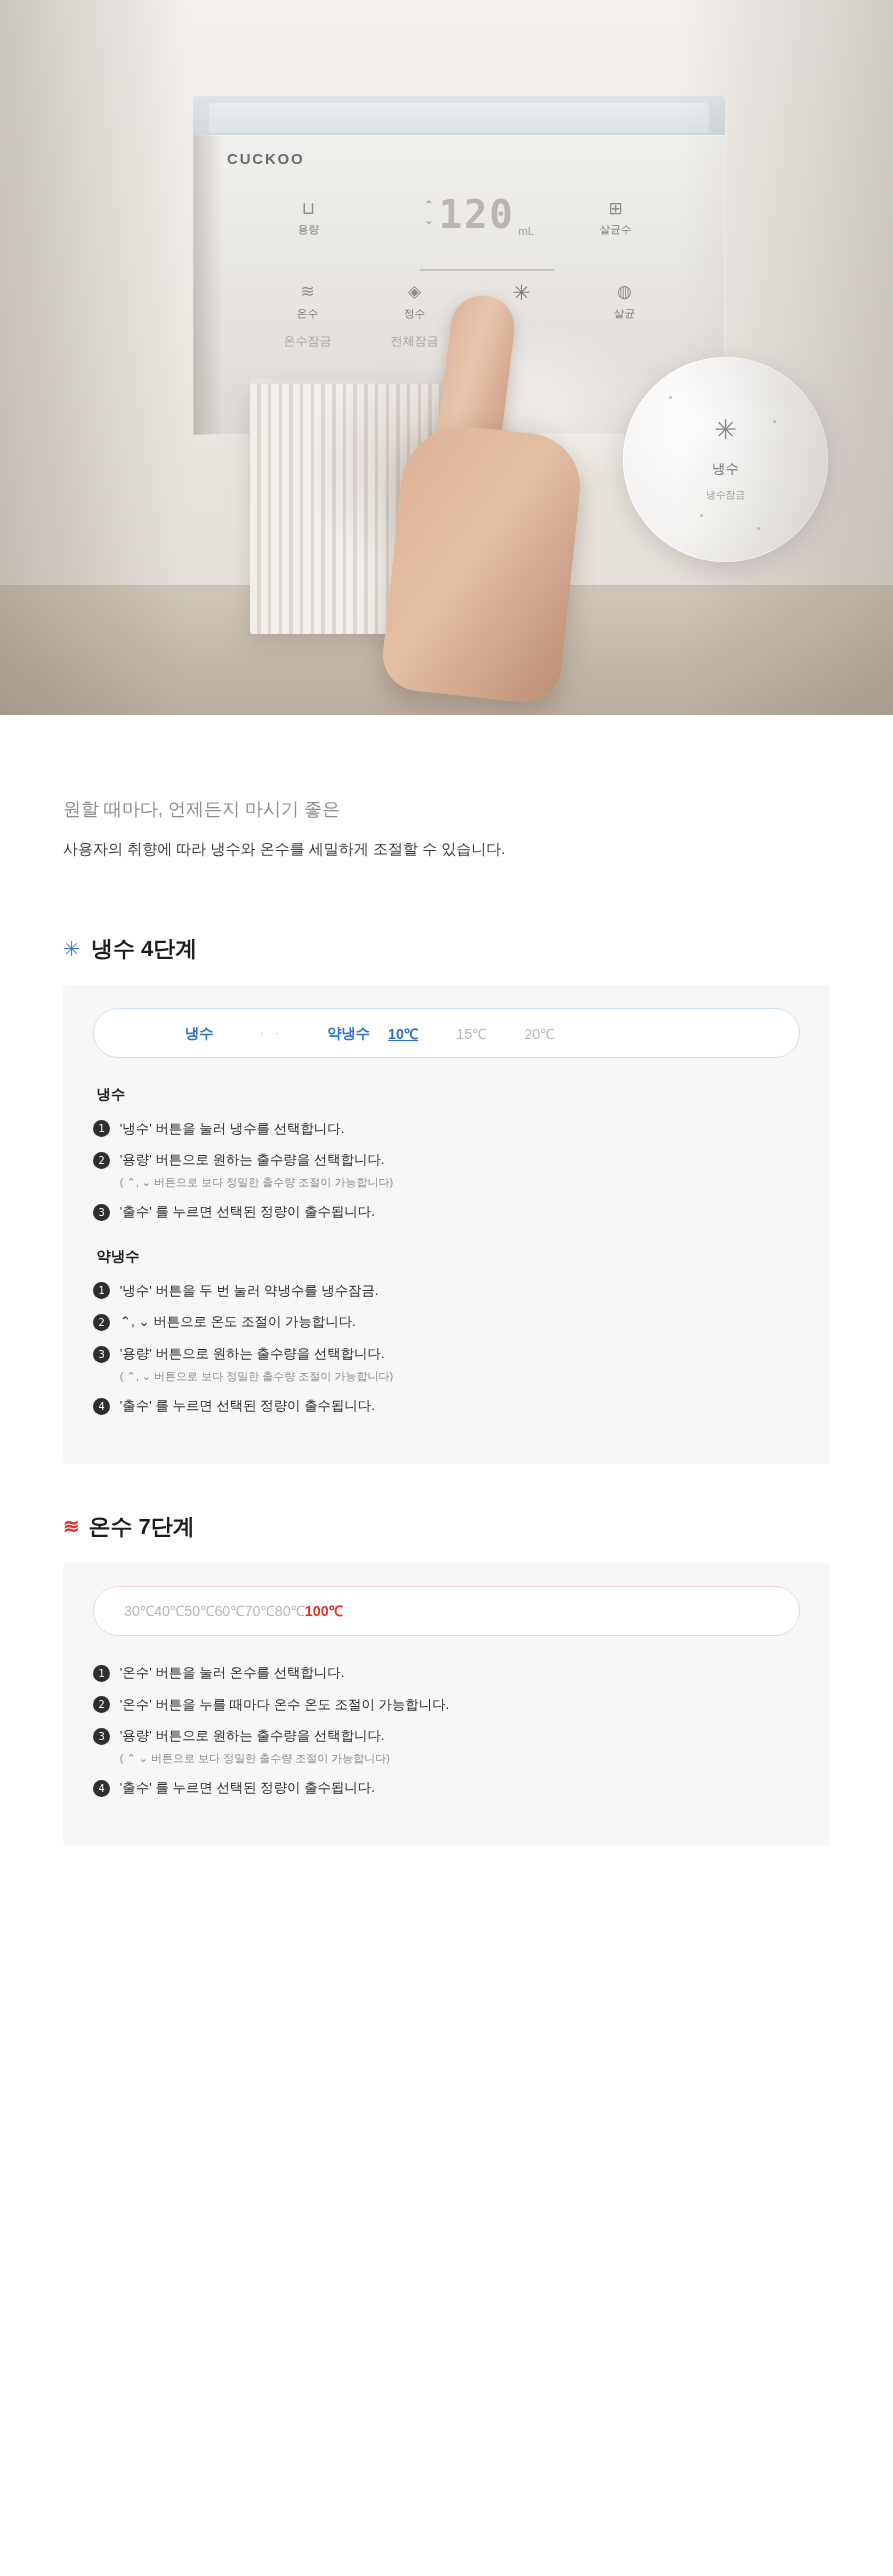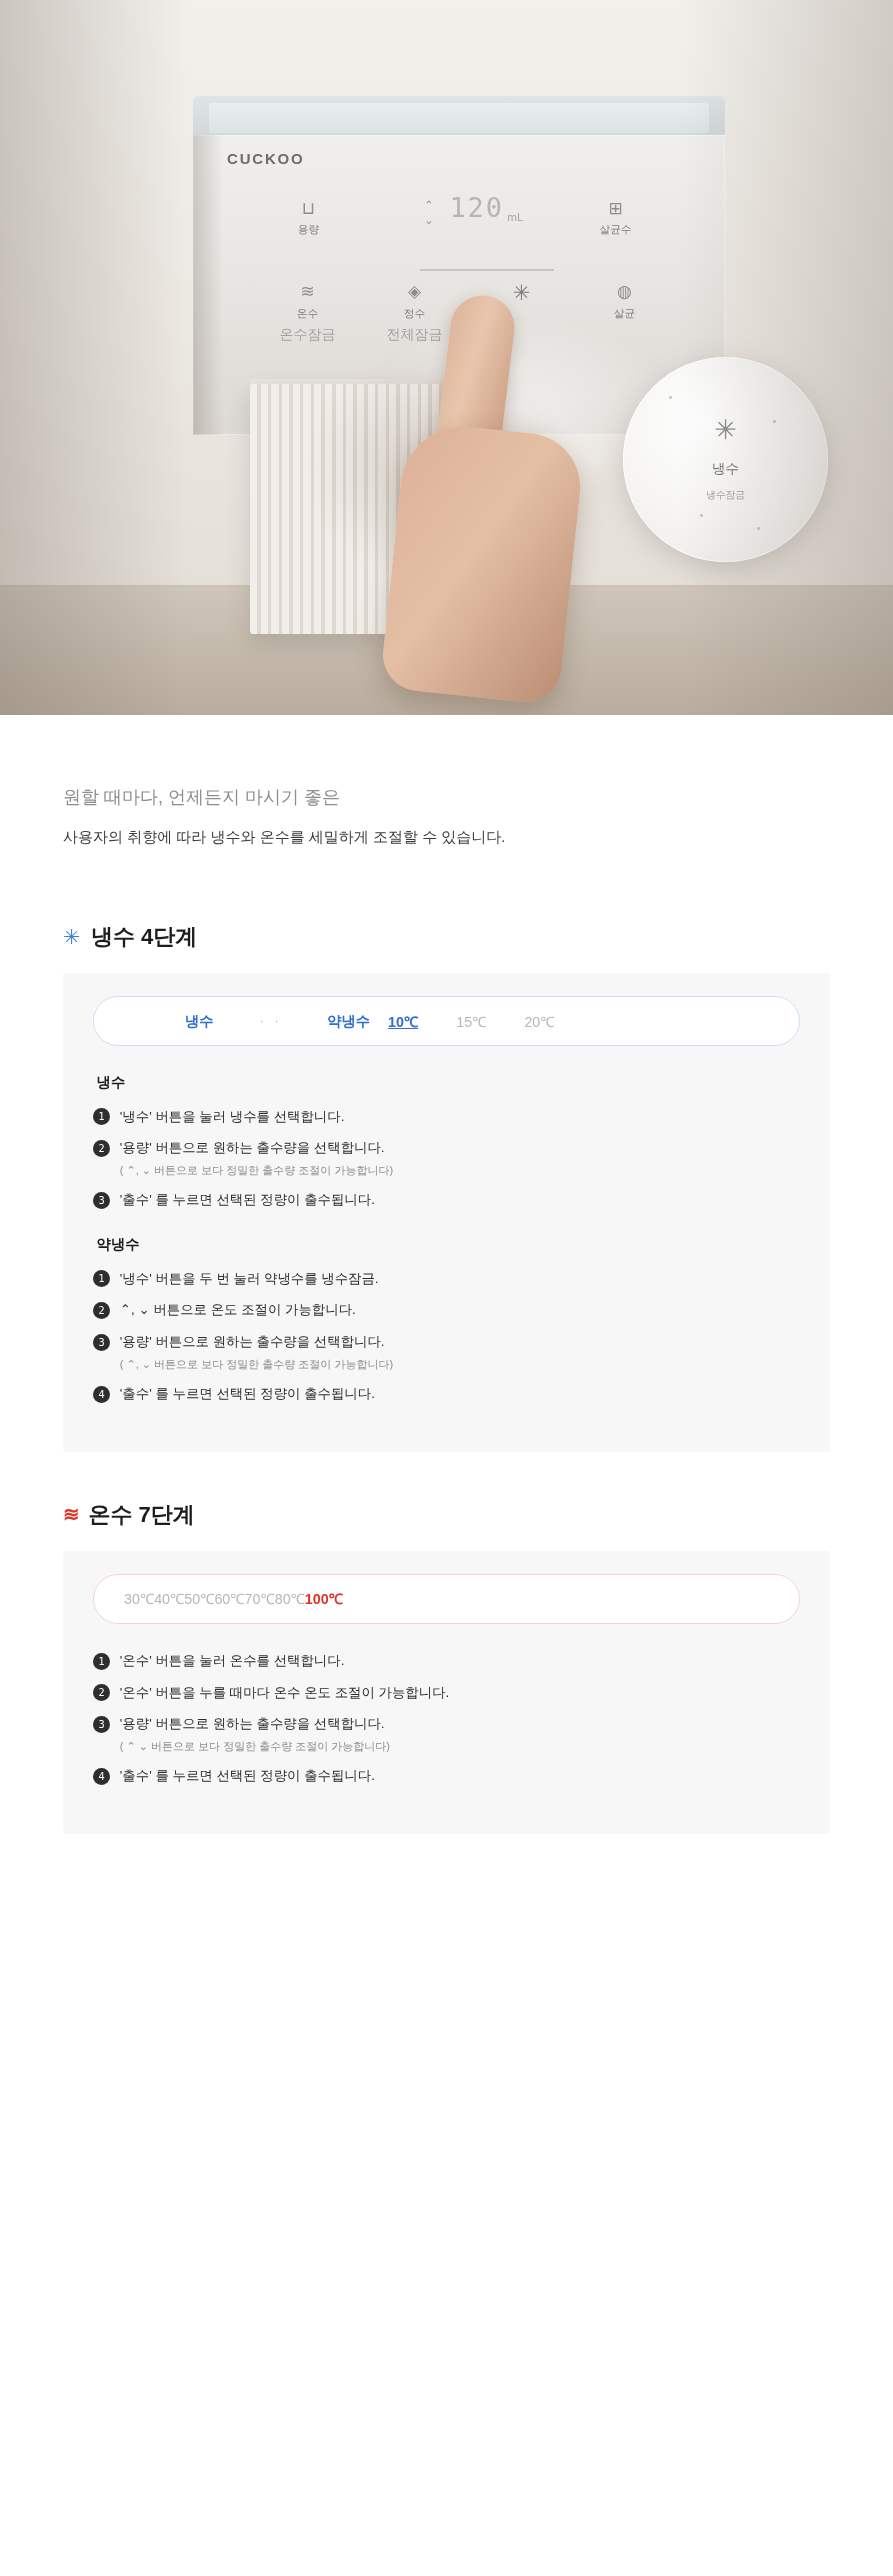--- a/index.html
+++ b/index.html
@@ -116,37 +116,37 @@
     color: #8d8d8d;
     display: block;
     margin-bottom: 4.5px;
   }
   .p-label {
     font-size: 10.7px;
     color: #7d7d7d;
     display: block;
   }
   .p-sub {
-    font-size: 14px;
+    font-size: 12px;
     color: #a3a3a3;
     display: block;
-    margin-top: 6px;
+    margin-top: 14px;
   }
   .lcd {
     position: absolute;
     left: 152px; top: 7.1px;
     width: 223px; height: 66px;
     text-align: center;
   }
   .lcd-num {
     font-family: "DejaVu Sans Mono", monospace;
-    font-size: 27px;
+    font-size: 39px;
     letter-spacing: 1.8px;
     color: #b9b5b0;
-    font-weight: 400;
+    font-weight: 700;
   }
   .lcd-unit {
     font-size: 11.6px;
     color: #a8a4a0;
     margin-left: 3.6px;
     vertical-align: bottom;
   }
   .lcd-arrows {
     position: absolute;
     left: 49px; top: 5.4px;
@@ -244,21 +244,21 @@
     background: rgba(140,140,140,.45);
   }
 
   
   .content {
     padding: 70px 63px 80px 63px;
   }
   .eyebrow {
     font-size: 18px;
     color: #8d8d8d;
-    margin: 0 0 16px 0;
+    margin: 12px 0 16px 0;
     font-weight: 400;
   }
   .headline {
     font-size: 36px;
     font-weight: 700;
     color: #1d1d1d;
     margin: 0 0 30px 0;
     letter-spacing: -0.4px;
   }
   .lede {

